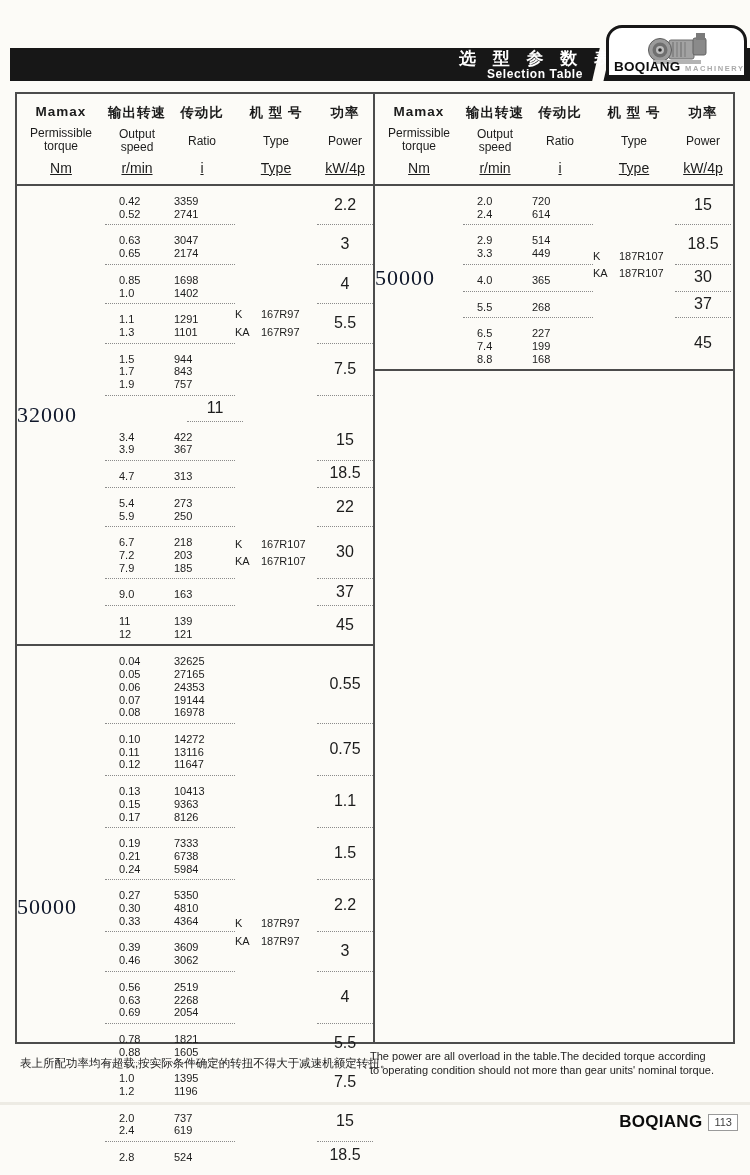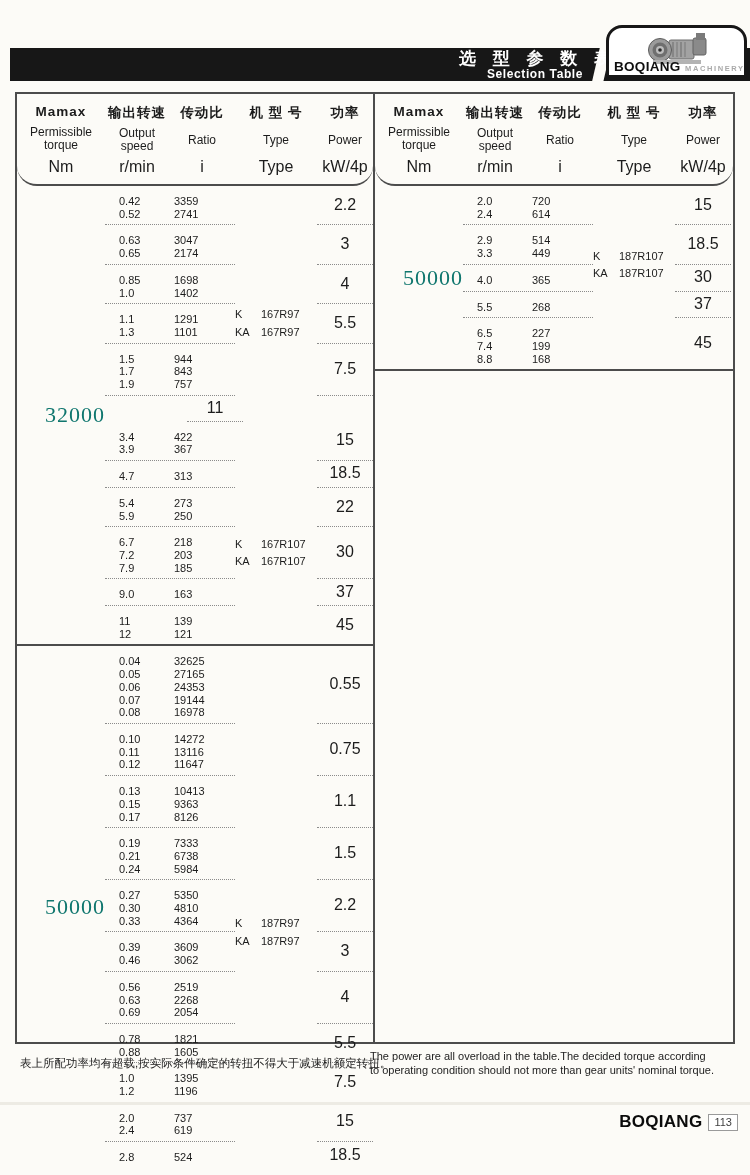--- a/index.html
+++ b/index.html
@@ -22,43 +22,43 @@
   .motor { position:absolute; top:1px; left:38px; }
   .logo-text { position:absolute; bottom:0; left:5px; white-space:nowrap; }
   .logo-brand { font-weight:800; font-size:13.5px; color:#0e0e0e; letter-spacing:0.3px; }
   .logo-suffix { font-size:7.5px; color:#a9a9a9; font-weight:bold; letter-spacing:1.6px; }
 
   
   .tables { position:absolute; top:92px; left:15px; width:720px; height:952px;
             border:2px solid #4c4c4c; display:flex; }
   .tbl { width:358px; display:flex; flex-direction:column; }
   .tbl.left { border-right:2px solid #4c4c4c; }
-  .thead { height:92px; border-bottom:2px solid #4c4c4c; display:flex; flex-shrink:0;border-radius:20px; }
+  .thead { height:92px; border-bottom:2px solid #4c4c4c; display:flex; flex-shrink:0; }
   .th { display:flex; flex-direction:column; justify-content:space-between;
         padding:10px 0 8px; text-align:center; }
   .th .l1 { font-weight:bold; font-size:13.5px; letter-spacing:1px; }
   .th .l2 { font-size:12px; line-height:13px; }
-  .th .l3 { font-size:16px; }
+  .th .l3 { font-size:14px;text-decoration:underline; }
   .c0{width:88px} .c1{width:64px} .c2{width:66px} .c3{width:82px} .c4{width:56px}
 
   .section { position:relative; display:flex; flex-direction:column; }
   .section.divider { border-bottom:2.5px solid #4c4c4c; }
   .grow { display:flex; }
   .cell-torque { width:88px; }
   .cell-mid { width:130px; display:flex; padding:9px 0 4px; }
   .speeds { width:64px; padding-left:14px; }
   .ratios { width:66px; padding-left:5px; }
   .cell-type { width:82px; position:relative; display:flex; flex-direction:column; justify-content:center; }
   .cell-power { width:56px; display:flex; align-items:center; justify-content:center;
                 font-size:16px; padding:3px 0 4px; }
   .sep { border-bottom:1px dotted #8b8b8b; }
   .val { font-size:11px; line-height:12.7px; }
   .torque-label { position:absolute; left:0; top:50%; width:88px; transform:translateY(-50%);
-                  text-align:right; font-family:"Liberation Serif", serif; font-size:22px;
-                  letter-spacing:1px; color:#0f766e; }
+                  text-align:left; font-family:"Liberation Serif", serif; font-size:22px;
+                  letter-spacing:1px; color:#0f172a; }
   .type-block { font-size:11px; }
   .type-block .trow { display:flex; line-height:17.5px; }
   .type-block .pfx { width:26px; }
   .type-block.edge { position:absolute; bottom:0; left:0; transform:translateY(50%); z-index:2; }
 
   
   .note-cn { position:absolute; top:1056px; left:20px; font-size:11.5px; color:#222; }
   .note-en { position:absolute; top:1049px; left:370px; width:372px; font-size:11px;
              line-height:14px; color:#222; }
   .band { position:absolute; top:1102px; left:0; width:750px; height:3px; background:#edebe4; }

